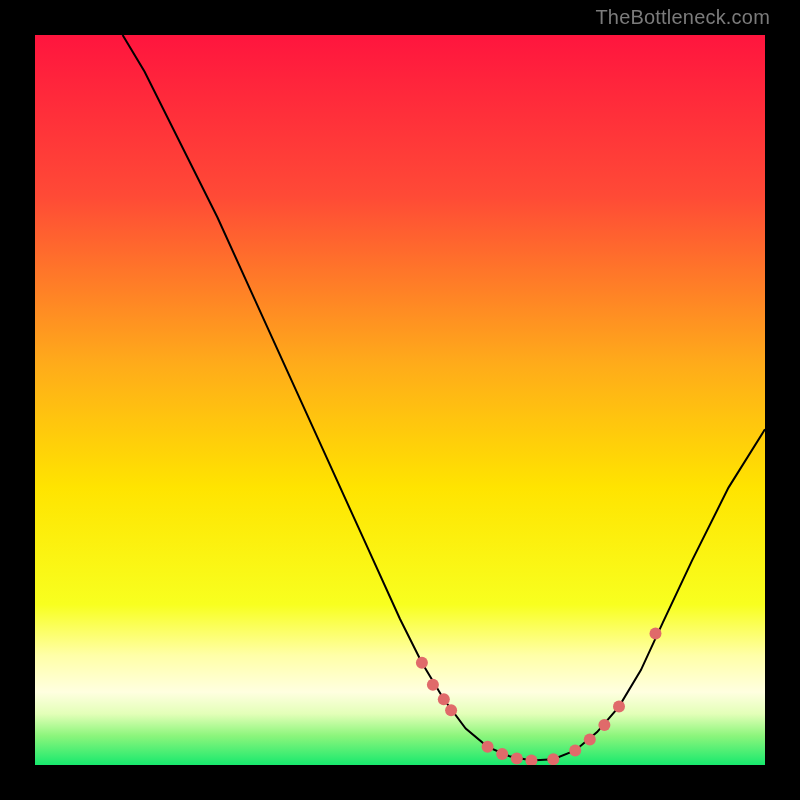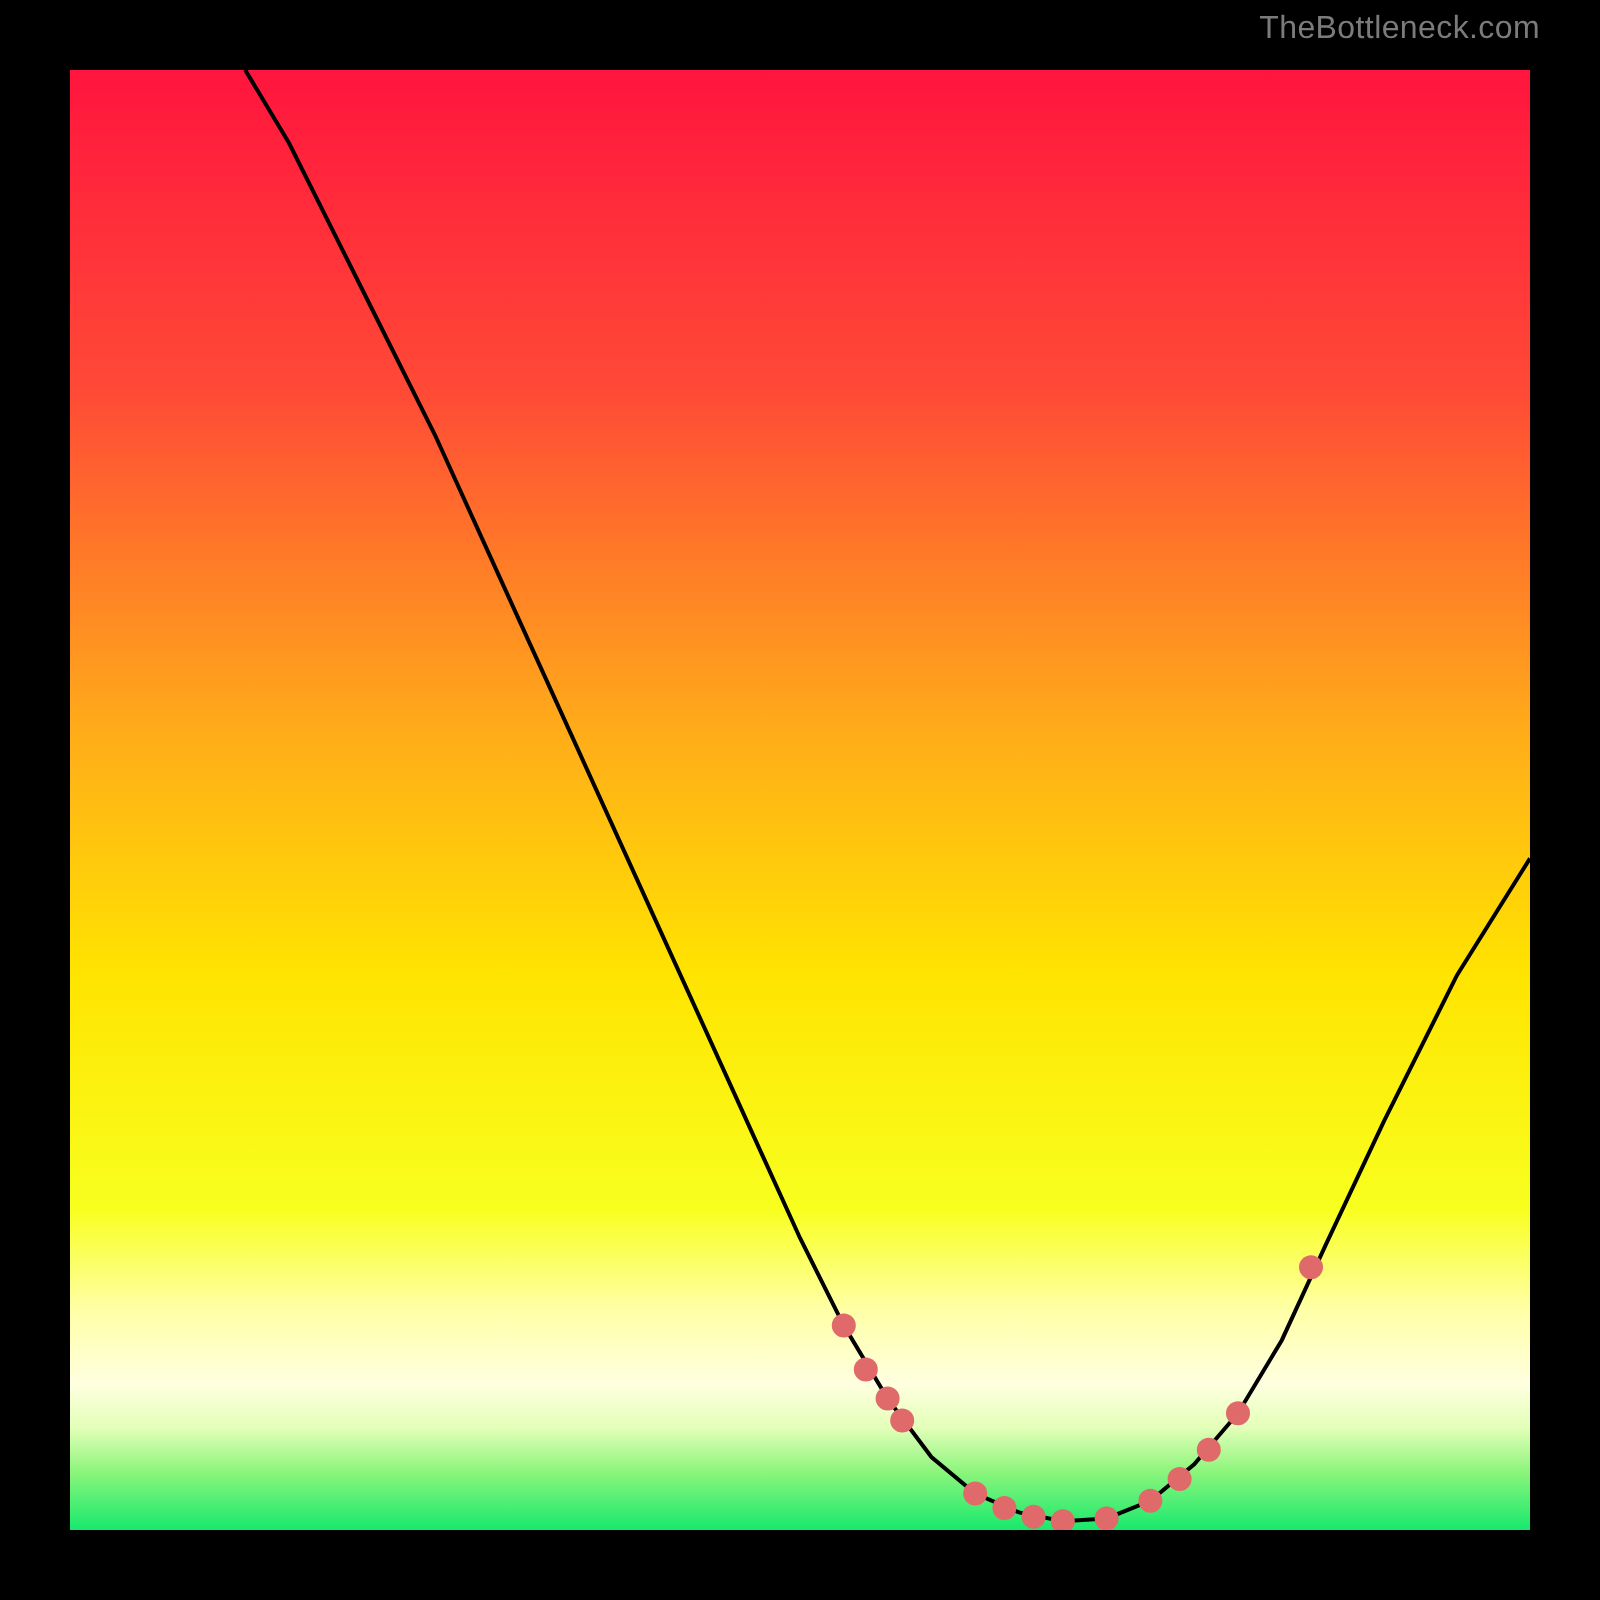--- a/index.html
+++ b/index.html
@@ -29,21 +29,21 @@
     left: 0;
     top: 0;
     width: 730px;
     height: 730px;
   }
   .watermark {
     position: absolute;
     top: 6px;
     right: 30px;
     font-family: Arial, Helvetica, sans-serif;
-    font-size: 16px;
+    font-size: 20px;
     color: #7b7b7b;
     font-weight: 500;
     letter-spacing: 0.2px;
   }
 </style>
 </head>
 <body>
 
 <div class="watermark">TheBottleneck.com</div>
 

